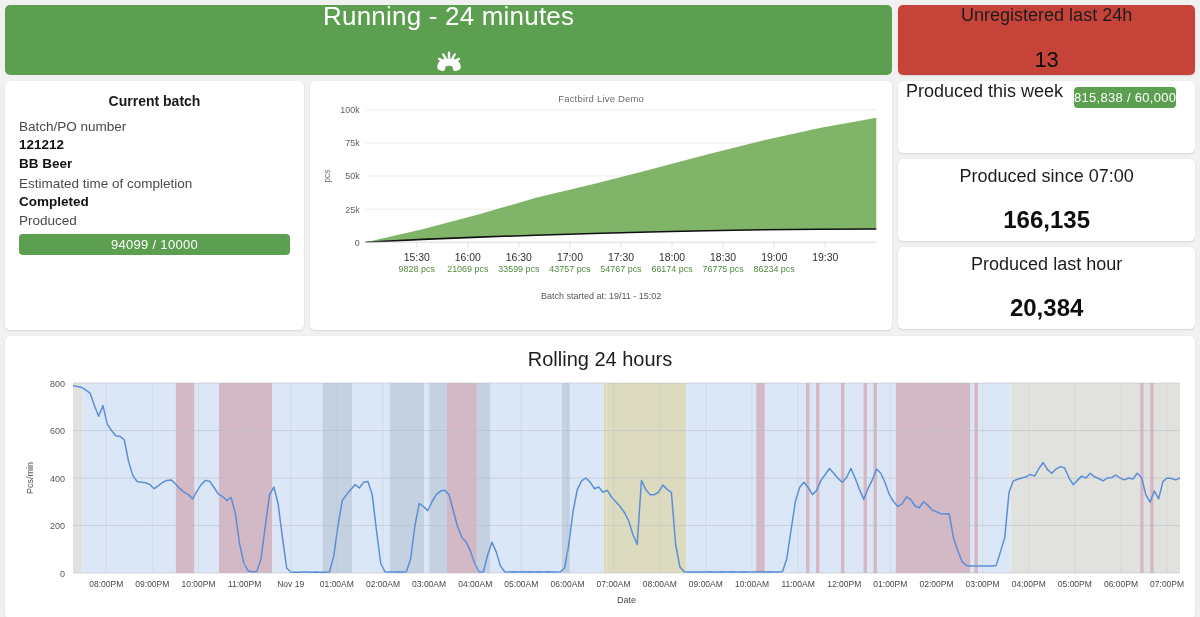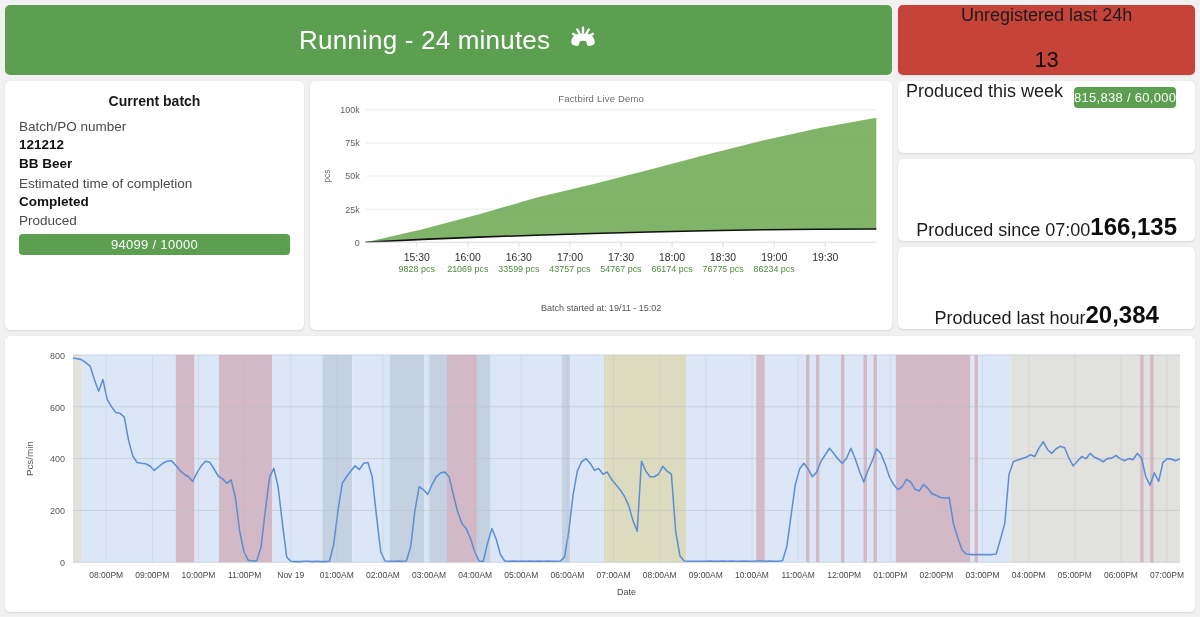--- a/index.html
+++ b/index.html
@@ -21,20 +21,21 @@
   .top-region { display: flex; gap: 6px; height: 325px; }
   .left-col { display: flex; flex-direction: column; gap: 6px; width: 891px; }
   .right-col { display: flex; flex-direction: column; gap: 6px; width: 298px; }
 
   .status-banner {
     height: 70px;
     background: #5d9f50;
     border-radius: 5px;
     display: flex; align-items: center; justify-content: center; gap: 18px;
     color: #ffffff;
+    flex-direction: column;
   }
   .status-banner .status-text { font-size: 26px; font-weight: 400; letter-spacing: 0.2px; }
 
   .phone-icon { width: 30px; height: 30px; display: block; }
 
   .mid-row { display: flex; gap: 6px; height: 249px; }
   .batch-card { width: 299px; padding: 12px 14px 10px; }
   .batch-card h2 { text-align: center; font-size: 14px; font-weight: bold; color: #1a1a1a; margin-bottom: 9px; }
   .batch-label { font-size: 13.5px; color: #4a4a4a; line-height: 1.35; }
   .batch-value { font-size: 13.5px; color: #111; font-weight: bold; line-height: 1.35; margin-bottom: 1px; }
@@ -56,36 +57,36 @@
     position: relative;
     display: flex; align-items: center; justify-content: center;
     height: 100%;
     font-size: 13px; color: #ffffff; letter-spacing: 0.3px;
   }
 
   .chart-card { flex: 1; padding: 8px 8px 4px 8px; position: relative; }
   .chart-card .chart-title {
     text-align: center; font-size: 9.5px; color: #6b6b6b; margin-top: 4px; letter-spacing: 0.2px;
   }
-  .batch-started { text-align: center; font-size: 9px; color: #555; margin-top: 14px; }
+  .batch-started { text-align: center; font-size: 9px; color: #555; margin-top: 2px; }
 
   .stat-card { padding: 9px 10px 11px; text-align: center; }
   .stat-card.alert {
     background: #c6433a; color: #fff; height: 70px;
     display: flex; flex-direction: column; align-items: center; justify-content: center; gap: 2px; text-align: right;
   }
   .stat-card.alert .stat-title { font-size: 18px; font-weight: 400; }
   .stat-card.alert .stat-value { font-size: 22px; font-weight: 400; }
 
   .stat-title { font-size: 18px; color: #1c1c1c; font-weight: 400; }
   .stat-value { font-size: 24px; color: #0d0d0d; font-weight: bold; margin-top: 19px; }
 
   .week-card { height: 72px; display: flex; flex-direction: row; justify-content: center; }
   .week-card .progress { margin: 6px 11px 0 11px; }
-  .produced-card { height: 82px; display: flex; flex-direction: row; align-items: flex-end; justify-content: center; }
+  .produced-card { height: 82px; display: flex; flex-direction: column; align-items: center; justify-content: center; }
 
   
   .bottom-card { flex: 1; padding: 8px 10px 6px; display: flex; flex-direction: column; }
   .bottom-title { text-align: center; font-size: 20px; color: #1d1d1d; font-weight: 400; padding: 4px 0 2px; }
   .rolling-chart-wrap { flex: 1; position: relative; }
   svg.full { width: 100%; height: 100%; display: block; }
 </style>
 </head>
 <body>
 
@@ -199,20 +200,21 @@
 
       <div class="card produced-card">
         <div class="stat-title">Produced last hour</div>
         <div class="stat-value">20,384</div>
       </div>
 
     </div>
   </div>
 
   <div class="card bottom-card">
+    <div class="bottom-title">Rolling 24 hours</div>
     <div class="rolling-chart-wrap">
       <svg class="full" viewBox="0 0 1170 240" preserveAspectRatio="none" id="rolling-svg">
           <rect x="58" y="10" width="9.474324324324328" height="190" fill="#e1e1de"></rect>
           <rect x="67.47432432432433" y="10" width="93.24729729729731" height="190" fill="#dbe7f6"></rect>
           <rect x="160.72162162162164" y="10" width="18.9486486486486" height="190" fill="#d3b8c5"></rect>
           <rect x="179.67027027027024" y="10" width="24.184459459459475" height="190" fill="#dbe7f6"></rect>
           <rect x="203.8547297297297" y="10" width="53.60472972972977" height="190" fill="#d3b8c5"></rect>
           <rect x="257.4594594594595" y="10" width="49.86486486486484" height="190" fill="#dbe7f6"></rect>
           <rect x="307.3243243243243" y="10" width="29.918918918918905" height="190" fill="#c3d1e1"></rect>
           <rect x="337.2432432432432" y="10" width="37.3986486486487" height="190" fill="#dbe7f6"></rect>

